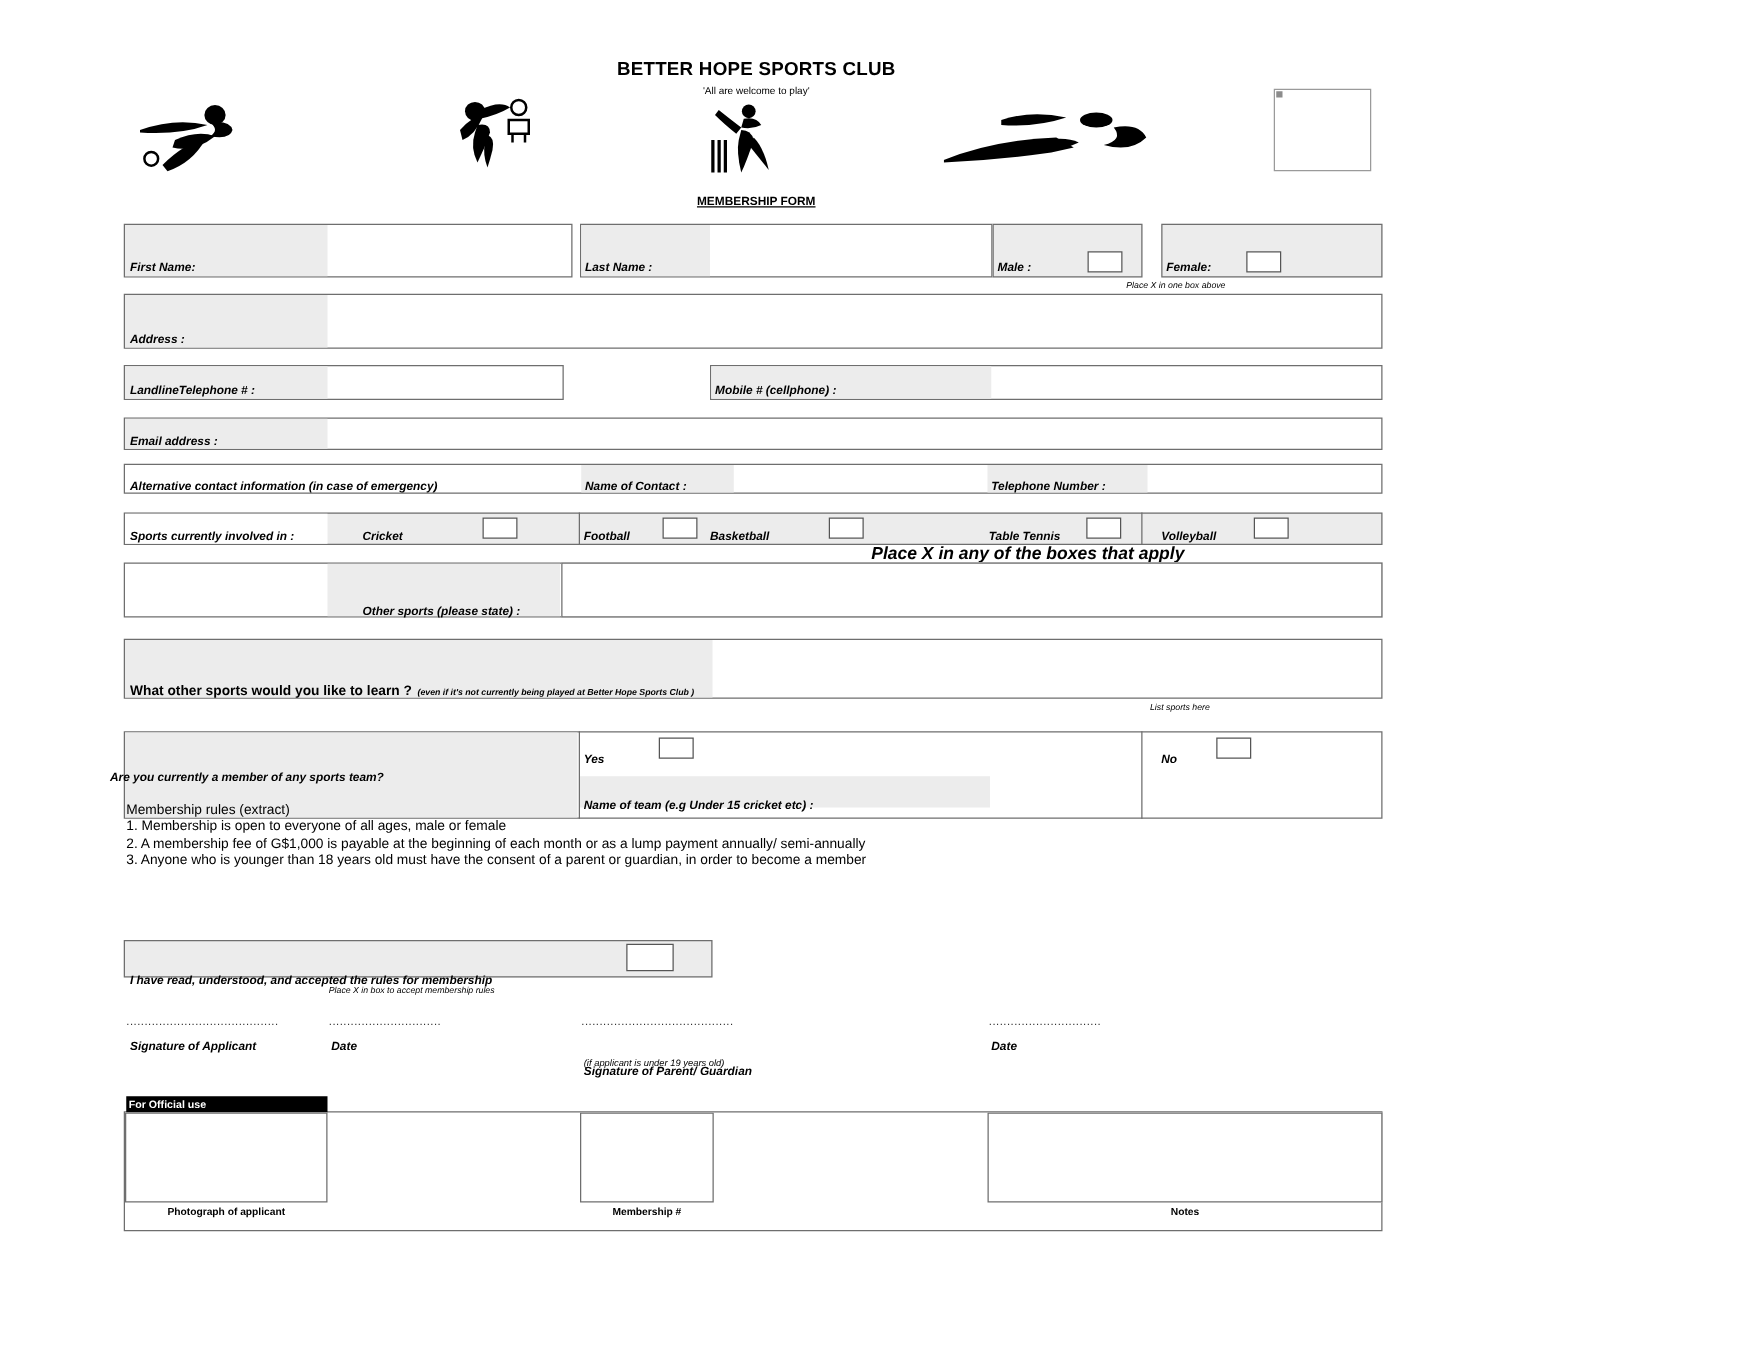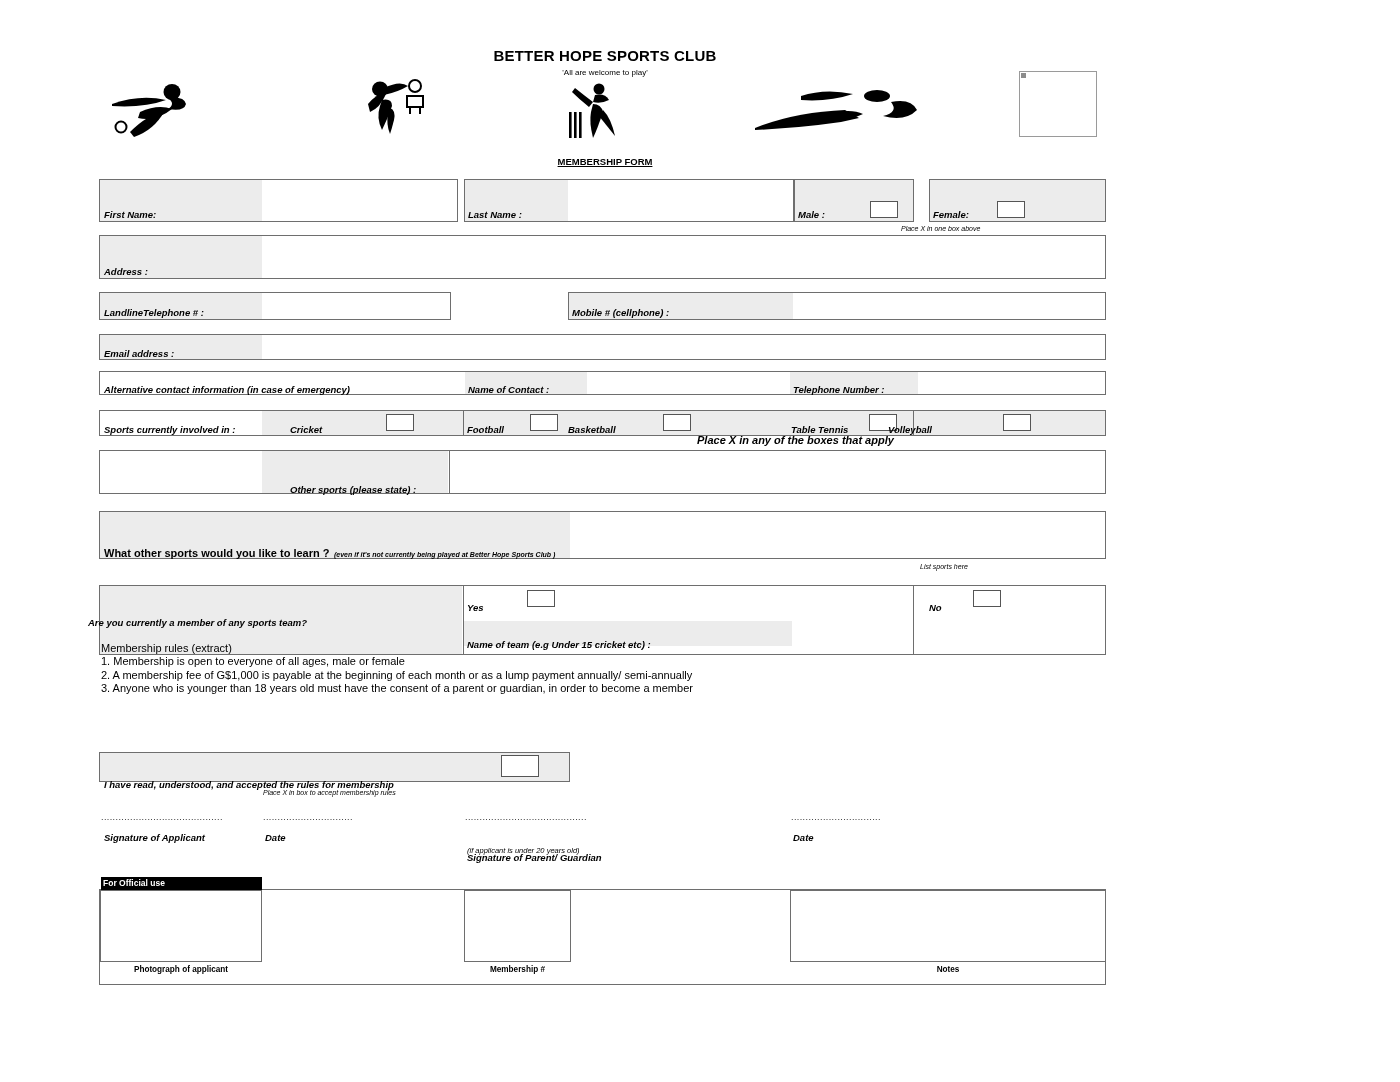--- a/index.html
+++ b/index.html
@@ -55,21 +55,21 @@
     white-space:nowrap;
   }
   .note {
     position:absolute;
     font-size:7px;
     font-style:italic;
     white-space:nowrap;
   }
   .note-b {
     position:absolute;
-    font-size:11px;
+    font-size:14px;
     font-style:italic;
     font-weight:bold;
     white-space:nowrap;
   }
   .cbx {
     position:absolute;
     width:28px; height:17px;
     border:1px solid #555;
     background:#fff;
     box-sizing:border-box;
@@ -225,21 +225,21 @@
 
   <div class="lbl" style="left:467px; top:424px;">Football</div>
   <div class="cbx" style="left:530px; top:414px;"></div>
 
   <div class="lbl" style="left:568px; top:424px;">Basketball</div>
   <div class="cbx" style="left:663px; top:414px;"></div>
 
   <div class="lbl" style="left:791px; top:424px;">Table Tennis</div>
   <div class="cbx" style="left:869px; top:414px;"></div>
 
-  <div class="lbl" style="left:888px; top:424px;">Volleyball</div>
+  <div class="lbl" style="left:929px; top:424px;">Volleyball</div>
   <div class="cbx" style="left:1003px; top:414px;"></div>
 
   <div class="note-b" style="left:697px; top:434px;">Place X in any of the boxes that apply</div>
 
   <div class="box" style="left:99px; top:450px; width:1007px; height:44px;"></div>
   <div class="shade" style="left:262px; top:451px; width:186px; height:42px;"></div>
   <div class="lbl" style="left:290px; top:484px;">Other sports (please state) :</div>
   <div class="box" style="left:449px; top:450px; width:657px; height:44px;"></div>
 
   <div class="box" style="left:99px; top:511px; width:1007px; height:48px;"></div>
@@ -278,21 +278,21 @@
   <div class="note" style="left:263px; top:789px;">Place X in box to accept membership rules</div>
 
   <div class="dots" style="left:101px; top:812px;">..........................................</div>
   <div class="sig-lbl" style="left:104px; top:832px;">Signature of Applicant</div>
 
   <div class="dots" style="left:263px; top:812px;">...............................</div>
   <div class="sig-lbl" style="left:265px; top:832px;">Date</div>
 
   <div class="dots" style="left:465px; top:812px;">..........................................</div>
   <div class="sig-lbl" style="left:467px; top:852px;">Signature of Parent/ Guardian</div>
-  <div class="sig-sub" style="left:467px; top:846px;">(if applicant is under 20 years old)</div>
+  <div class="sig-sub" style="left:467px; top:846px;">(if applicant is under 19 years old)</div>
 
   <div class="dots" style="left:791px; top:812px;">...............................</div>
   <div class="sig-lbl" style="left:793px; top:832px;">Date</div>
 
   <div class="box" style="left:99px; top:889px; width:1007px; height:96px;"></div>
   <div class="official-banner">For Official use</div>
 
   <div class="box" style="left:100px; top:890px; width:162px; height:72px;"></div>
   <div class="off-lbl" style="left:100px; top:965px; width:162px;">Photograph of applicant</div>
 

